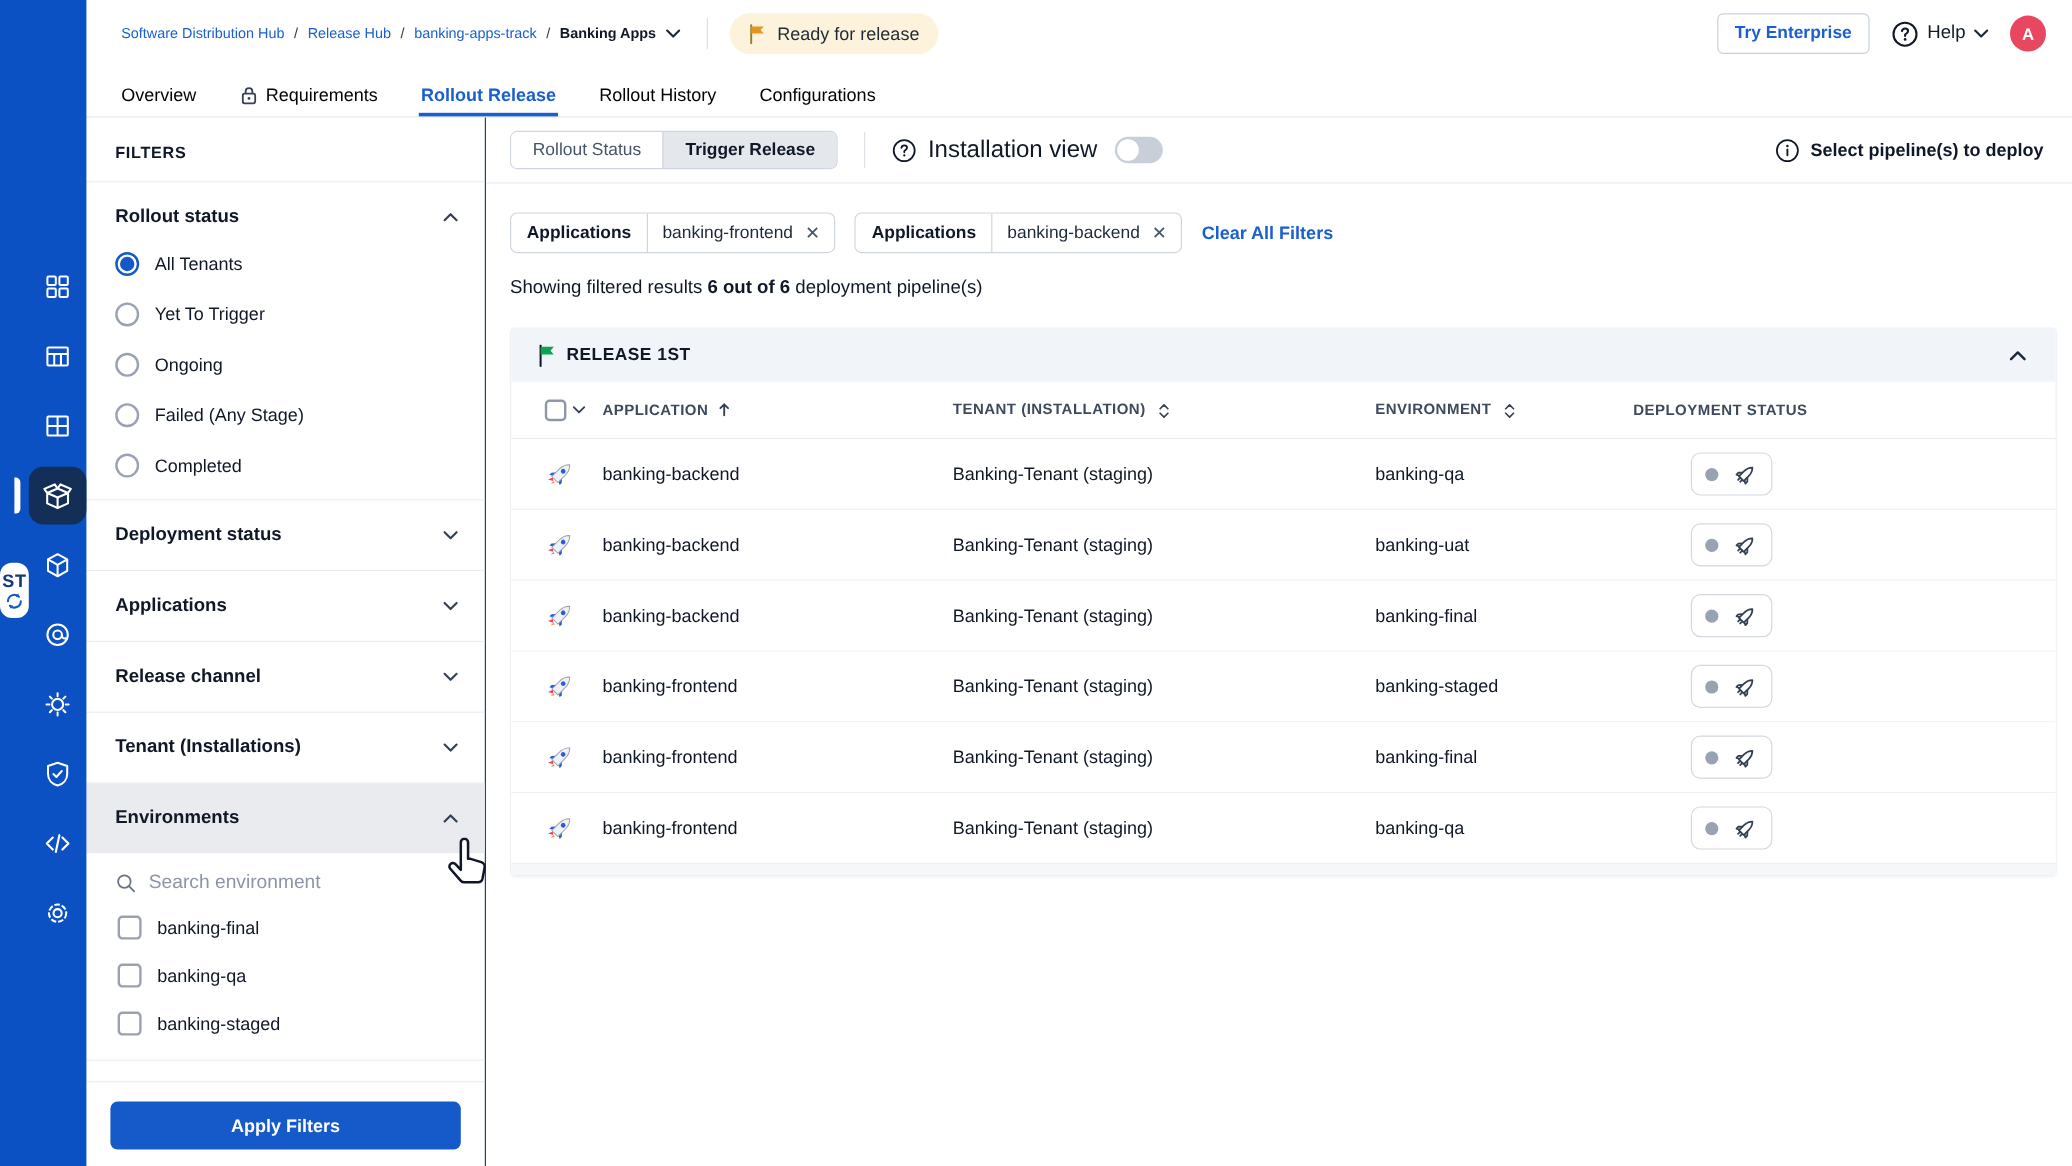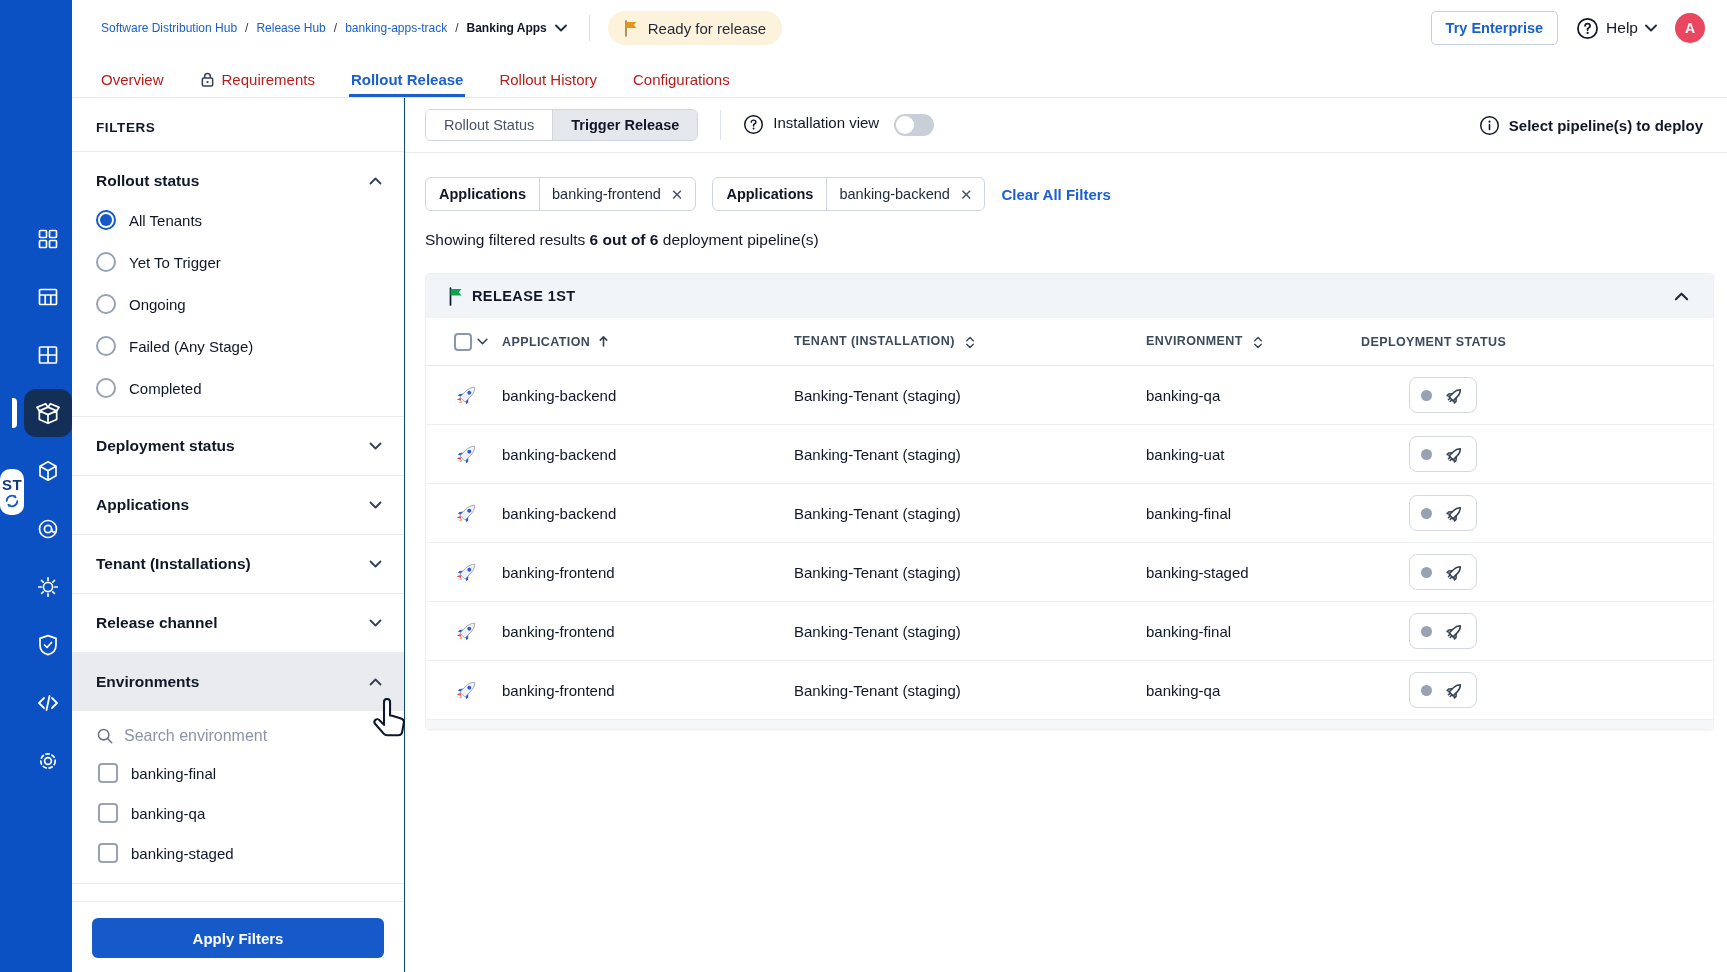--- a/index.html
+++ b/index.html
@@ -27,21 +27,21 @@
   .crumb-link { color:#1a5fd0; cursor:pointer; }
   .crumb-sep { color:#30384a; }
   .crumb-current { color:#101828; font-weight:bold; display:flex; align-items:center; gap:8px; }
   .vdiv { width:1px; height:26px; background:#d9dee6; margin:0 18px 0 22px; }
   .ready-badge { background:#fdf3dc; border-radius:17px; height:34px; display:flex; align-items:center; gap:9px; padding:0 16px; font-size:15px; color:#1f2937; }
   .tb-right { margin-left:auto; display:flex; align-items:center; gap:18px; padding-right:22px; }
   .try-btn { border:1px solid #c7d2e0; color:#1a5fd0; background:#fff; font-weight:bold; font-size:14.5px; border-radius:5px; height:34px; padding:0 14px; display:flex; align-items:center; cursor:pointer; font-family:inherit;}
   .help { display:flex; align-items:center; gap:7px; font-size:15.5px; color:#101828; cursor:pointer;}
   .avatar { width:30px; height:30px; border-radius:50%; background:#e8475f; color:#fff; display:flex; align-items:center; justify-content:center; font-size:14px; font-weight:bold; }
   .tb-row2 { height:41px; display:flex; align-items:flex-start; gap:36px; }
-  .tab { font-size:15px; color:#b91c1c; padding:6px 0 0 0; height:41px; display:flex; align-items:center; gap:7px; cursor:pointer; position:relative; }
+  .tab { font-size:15px; color:#000000; padding:6px 0 0 0; height:41px; display:flex; align-items:center; gap:7px; cursor:pointer; position:relative; }
   .tab.active { color:#1a5fd0; font-weight:bold; }
   .tab.active::after { content:""; position:absolute; bottom:0; left:-2px; right:-2px; height:3px; background:#1a5fd0; }
 
   
   .body-split { flex:1; display:flex; min-height:0; }
 
   
   .filters { width:333px; flex:0 0 333px; border-right:1px solid #0c4a6e; display:flex; flex-direction:column; font-size:15px; }
   .f-title { padding:22px 24px 16px; font-size:13.5px; font-weight:bold; letter-spacing:.6px; color:#101828; border-bottom:1px solid #e9edf2; }
   .f-section { border-bottom:1px solid #e9edf2; }
@@ -61,21 +61,21 @@
   .apply-wrap { border-top:1px solid #e9edf2; padding:16px 20px; margin-top:17px;}
   .apply-btn { width:100%; height:40px; background:#1659c8; border:none; border-radius:6px; color:#fff; font-size:15px; font-weight:bold; cursor:pointer; font-family:inherit;}
 
   
   .main { flex:1; display:flex; flex-direction:column; min-width:0; }
   .toolbar { height:55px; border-bottom:1px solid #e9edf2; display:flex; align-items:center; padding:0 24px 0 20px; }
   .seg { display:flex; border:1px solid #cfd6df; border-radius:6px; overflow:hidden; height:32px; }
   .seg-btn { padding:0 18px; display:flex; align-items:center; font-size:14.5px; color:#475467; background:#fff; cursor:pointer; }
   .seg-btn.active { background:#e4e7ec; color:#101828; font-weight:bold; border-left:1px solid #cfd6df; }
   .toolbar .vdiv2 { width:1px; height:30px; background:#dde2e9; margin:0 22px; }
-  .inst-view { display:flex; gap:9px; font-size:15px; color:#101828; }
+  .inst-view { display:flex; align-items:center; gap:9px; font-size:20px; color:#101828; }
   .toggle { width:40px; height:22px; border-radius:11px; background:#c9cfd8; position:relative; margin-left:6px; cursor:pointer; }
   .toggle::after { content:""; position:absolute; top:2px; left:2px; width:18px; height:18px; background:#fff; border-radius:50%; }
   .select-pipe { margin-left:auto; display:flex; align-items:center; gap:9px; font-size:15px; font-weight:bold; color:#101828; }
 
   .chips-row { display:flex; align-items:center; gap:16px; padding:24px 0 0 20px; }
   .chip { display:flex; align-items:stretch; border:1px solid #cfd6df; border-radius:6px; overflow:hidden; height:34px; font-size:14.5px; background:#fff;}
   .chip-cat { display:flex; align-items:center; padding:0 13px; font-weight:bold; color:#101828; border-right:1px solid #cfd6df; }
   .chip-val { display:flex; align-items:center; gap:10px; padding:0 12px; color:#1d2939; }
   .chip-x { color:#475467; font-size:15px; cursor:pointer; line-height:1; }
   .clear-all { color:#1a5fd0; font-weight:bold; font-size:15px; cursor:pointer; }
@@ -328,29 +328,29 @@
         <div class="f-section">
           <div class="f-sec-head">
             <span>Applications</span>
             <svg width="13" height="8" viewBox="0 0 12 8" color="#344054">
                 <use href="#i-chevron-down"></use>
               </svg>
           </div>
         </div>
         <div class="f-section">
           <div class="f-sec-head">
-            <span>Tenant (Installations)</span>
+            <span>Release channel</span>
             <svg width="13" height="8" viewBox="0 0 12 8" color="#344054">
                 <use href="#i-chevron-down"></use>
               </svg>
           </div>
         </div>
         <div class="f-section">
           <div class="f-sec-head">
-            <span>Release channel</span>
+            <span>Tenant (Installations)</span>
             <svg width="13" height="8" viewBox="0 0 12 8" color="#344054">
                 <use href="#i-chevron-down"></use>
               </svg>
           </div>
         </div>
 
         <div class="f-section">
           <div class="f-sec-head hover">
             <span>Environments</span>
             <svg width="13" height="8" viewBox="0 0 12 8" color="#344054">

